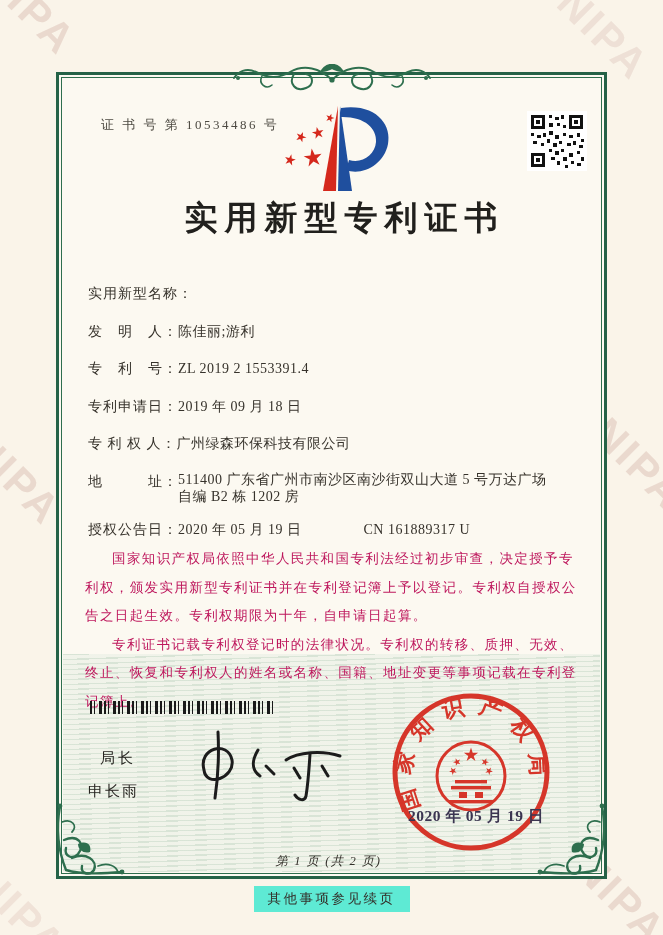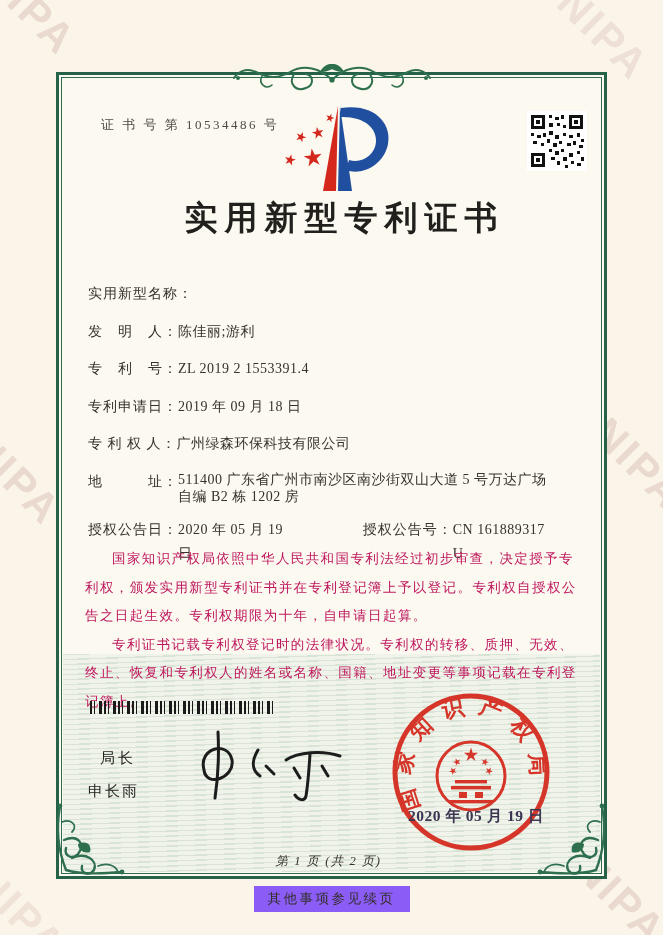--- a/index.html
+++ b/index.html
@@ -62,21 +62,21 @@
   .signature{left:182px;top:726px;}
 
   .seal{left:391px;top:692px;opacity:0.93;}
   .seal-date{left:408px;top:806px;width:150px;font-size:15.5px;font-weight:bold;
       color:#3b3551;letter-spacing:0.5px;white-space:nowrap;z-index:4;}
 
   .page-info{left:56px;top:853px;width:545px;text-align:center;font-size:12.5px;
       letter-spacing:1.5px;color:#33302a;font-style:italic;}
   .footer-note{left:0;top:886px;width:663px;text-align:center;font-size:13.5px;
       letter-spacing:2.5px;color:#33302a;}
-  .footer-note span{background:#8b5cf6;padding:4px 14px;display:inline-block;}
+  .footer-note span{background:#5eead4;padding:4px 14px;display:inline-block;}
 </style>
 </head>
 <body>
 
 <div class="page">
 
   <svg width="0" height="0" style="position:absolute" aria-hidden="true">
     <defs>
       <path id="star" d="M0,-10 L2.245,-3.09 L9.511,-3.09 L3.633,1.18 L5.878,8.09 L0,3.82 L-5.878,8.09 L-3.633,1.18 L-9.511,-3.09 L-2.245,-3.09 Z"></path>
     </defs>
@@ -232,21 +232,20 @@
       <span class="fvalue">广州绿森环保科技有限公司</span>
     </div>
     <div class="frow frow-addr">
       <span class="flabel">地　　　址：</span>
       <span class="fvalue">511400 广东省广州市南沙区南沙街双山大道 5 号万达广场 自编 B2 栋 1202 房</span>
     </div>
     <div class="frow frow-grant">
       <span class="flabel">授权公告日：</span>
       <span class="fvalue">2020 年 05 月 19 日</span>
       <span class="grant-no-pair">
-        <span class="flabel">授权公告号：</span>
         <span class="fvalue">CN 161889317 U</span>
       </span>
     </div>
   </div>
 
   <div class="content legal" style="position:absolute">
     <p>国家知识产权局依照中华人民共和国专利法经过初步审查，决定授予专利权，颁发实用新型专利证书并在专利登记簿上予以登记。专利权自授权公告之日起生效。专利权期限为十年，自申请日起算。</p>
     <p>专利证书记载专利权登记时的法律状况。专利权的转移、质押、无效、终止、恢复和专利权人的姓名或名称、国籍、地址变更等事项记载在专利登记簿上。</p>
   </div>
 

